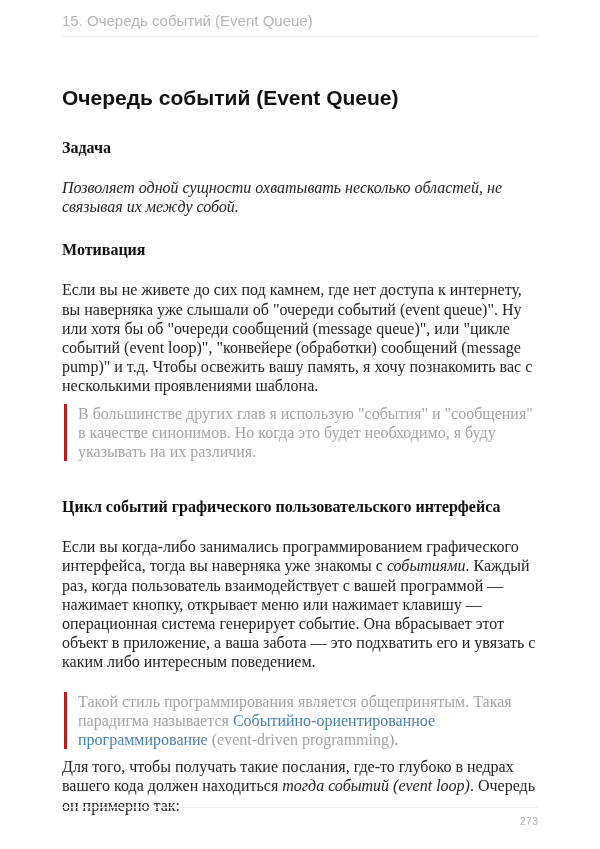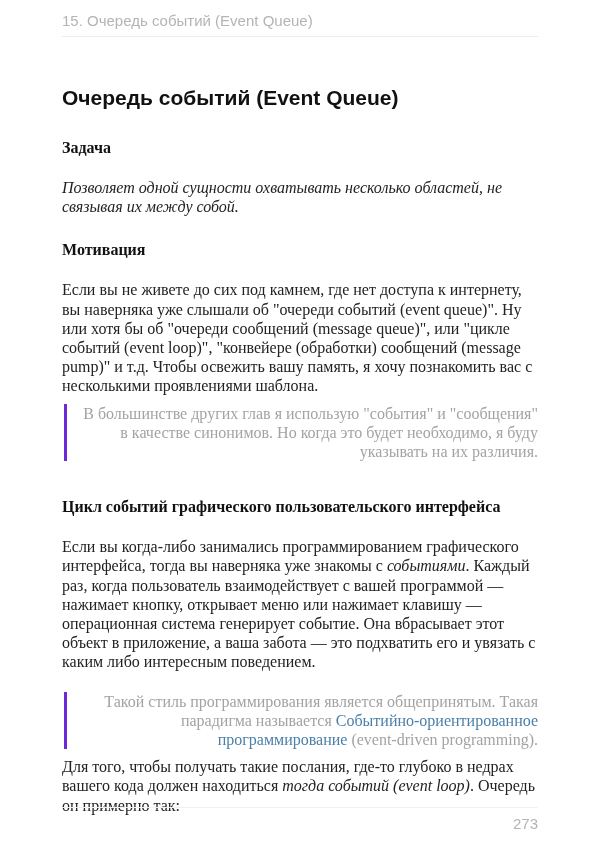--- a/index.html
+++ b/index.html
@@ -19,30 +19,30 @@
   h2 {
     font-family: Liberation Serif, serif; font-weight: bold;
     font-size: 16px; margin: 0; color: #111; line-height: 28px;
   }
   p {
     font-family: "Liberation Serif", serif; font-size: 16px; color: #222;
     line-height: 19.2px; margin: 0;
   }
   .italic { font-style: italic; }
   .quote {
-    border-left: 3px solid #6d28d9; padding-left: 11px; margin-left: 2px; text-align: right;
+    border-left: 3px solid #b91c1c; padding-left: 11px; margin-left: 2px;
   }
   .quote p { color: #a3a3a3; }
   .link { color: #4a7fa8; }
   .footer-rule {
     position: absolute; left: 62px; top: 807px; width: 476px; height: 1px; background: #f0f0f0;
   }
   .page-num {
     position: absolute; right: 62px; top: 815px;
-    font-family: "Liberation Sans", sans-serif; font-size: 15px; color: #b4b4b4;
+    font-family: "Liberation Sans", sans-serif; font-size: 11px; color: #b4b4b4;
   }
 </style>
 </head>
 <body>
 
 <div class="header">15. Очередь событий (Event Queue)</div>
 <div class="header-rule"></div>
 
 <div class="content">
   <h1>Очередь событий (Event Queue)</h1>

